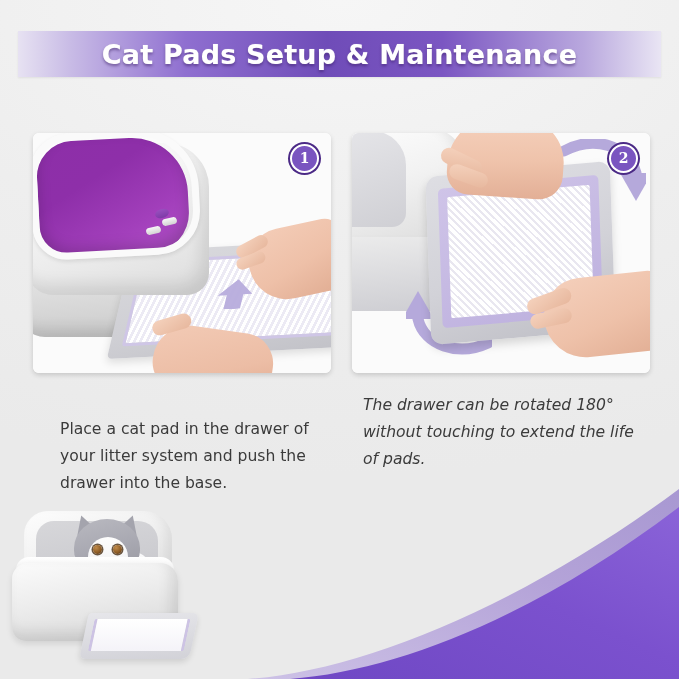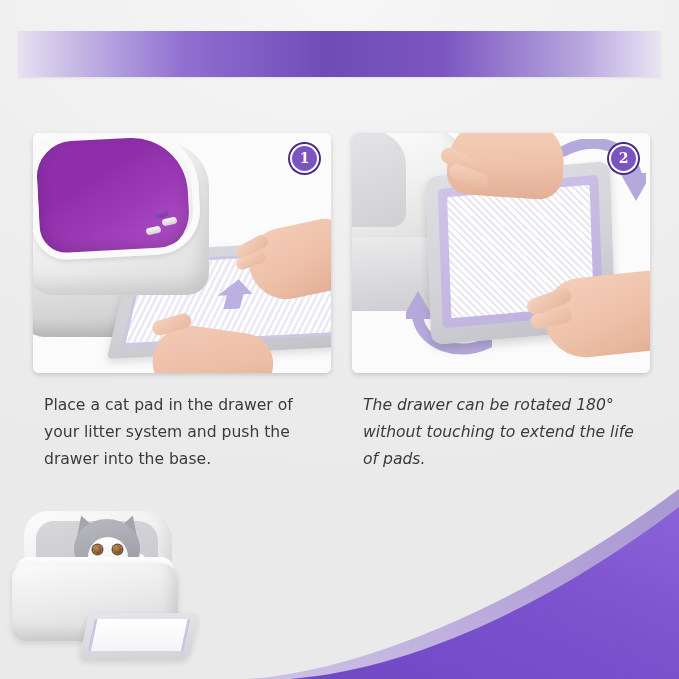--- a/index.html
+++ b/index.html
@@ -212,21 +212,21 @@
   }
   .curve-arrow{position:absolute;}
 
   
   .captions{position:absolute;left:44px;top:392px;width:610px;}
   .cap{
     position:absolute;top:0;width:283px;
     color:#3b3b3b;font-size:15.6px;line-height:27px;
     font-family:"DejaVu Sans", sans-serif;
   }
-  .cap.c1{left:0;}
+  .cap.c1{left:16px;margin-top:24px;}
   .cap.c2{left:319px;font-style:italic;}
 
   
   .swoosh{position:absolute;left:0;bottom:0;width:679px;height:190px;}
 
   
   .hero{
     position:absolute;left:6px;top:505px;width:215px;height:165px;
   }
   .hero-box-back{
@@ -309,20 +309,21 @@
   .cat-paw.l{left:14px;}
   .cat-paw.r{left:62px;}
 </style>
 </head>
 <body>
 
 <div class="page"></div>
 
 <div class="banner-wrap">
   <div class="banner"></div>
+  <div class="banner-title">Cat Pads Setup &amp; Maintenance</div>
 </div>
 
 <div class="panels">
 
   <div class="panel p1">
     <div class="photo">
       <div class="lb1-base"></div>
       <div class="lb1-drawer">
         <div class="lb1-pad"></div>
         <div class="lb1-arrow">

